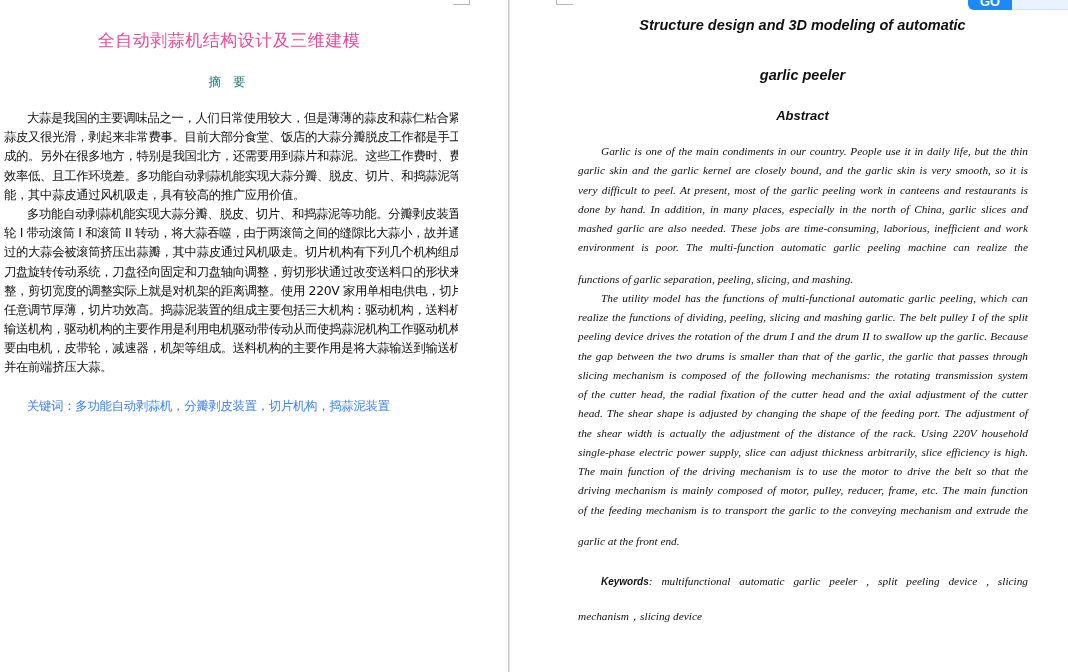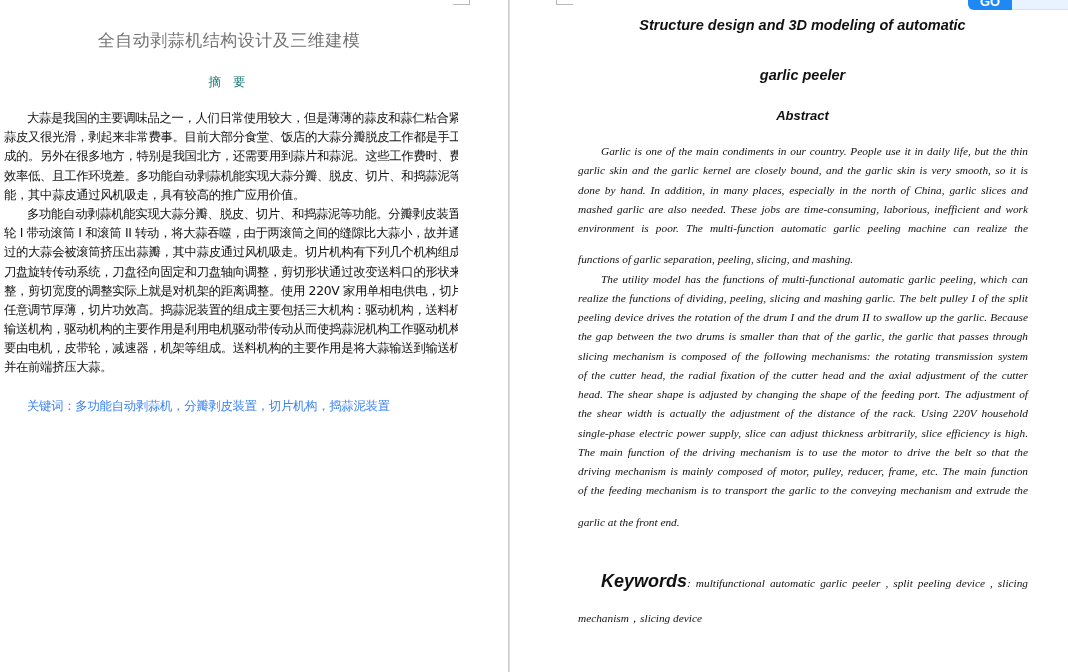--- a/index.html
+++ b/index.html
@@ -15,21 +15,21 @@
       position:absolute; top:0; left:508px; width:13px; height:672px;
       background:#dcdfe4; border-left:1px solid #c9ccd1; border-right:1px solid #e3e5e9; box-sizing:border-box;
     }
     .corner { position:absolute; width:16px; height:4px; border-bottom:1px solid #b8b8b8; }
     .corner.left-mark { left:453px; top:0; border-left:1px solid #b8b8b8; border-bottom:1px solid #b8b8b8; border-left:none; border-right:1px solid #b8b8b8; width:16px; }
     .corner.right-mark { left:46px; top:0; border-left:1px solid #b8b8b8; }
 
     
     .cn-title {
       position:absolute; top:29px; left:0; width:458px; text-align:center;
-      font-size:17px; color:#737373; letter-spacing:0.5px;
+      font-size:17px; color:#ec4899; letter-spacing:0.5px;
     }
     .cn-sub {
       position:absolute; top:74px; left:0; width:458px; text-align:center;
       font-size:12.5px; color:#0f766e; letter-spacing:4px;
     }
     .cn-body { position:absolute; left:4px; top:108px; width:454px; font-size:12.4px; color:#111; }
     .cn-line { height:19.2px; line-height:19.2px; white-space:nowrap; overflow:hidden; letter-spacing:-0.35px; }
     .cn-line.indent { padding-left:23px; }
     .cn-keywords { position:absolute; left:27px; top:396px; font-size:12.4px; color:#3b82f6; line-height:19px; white-space:nowrap; letter-spacing:-0.3px; }
 
@@ -49,21 +49,21 @@
       font-family:"Liberation Serif", serif; font-size:11.3px; color:#111;
     }
     .en-line { height:19.25px; line-height:19.25px; white-space:nowrap; text-align:justify; text-align-last:justify; }
     .en-line.last { text-align-last:left;margin-top:12px; }
     .en-line.indent { padding-left:23px; }
     .en-keywords {
       position:absolute; left:68px; top:572px; width:450px;
       font-family:"Liberation Serif", serif; font-size:11.3px; color:#111;
     }
     .kw-line1 { line-height:19px; white-space:nowrap; text-align:justify; text-align-last:justify; padding-left:23px; }
-    .kw-label { font-family:"Liberation Sans", sans-serif; font-weight:bold; font-size:18px; }
+    .kw-label { font-family:"Liberation Sans", sans-serif; font-weight:bold; font-size:10px; }
     .kw-line2 { margin-top:16px; line-height:19px; white-space:nowrap; }
 
     
     .widget { position:absolute; top:-8px; left:968px; height:18px; display:flex; }
     .widget-badge {
       width:44px; height:18px; background:#1e88f5; border-radius:0 0 0 6px;
       color:#fff; font-family:"Liberation Sans", sans-serif; font-weight:bold; font-size:13px;
       display:flex; align-items:flex-end; justify-content:center; padding-bottom:1px; box-sizing:border-box;
     }
     .widget-label {
@@ -101,20 +101,21 @@
 <div class="gutter"></div>
 
 <div class="page" id="page-right">
   <div class="corner right-mark"></div>
   <div class="en-title" id="en-title-1">Structure design and 3D modeling of automatic</div>
   <div class="en-title" id="en-title-2">garlic peeler</div>
   <div class="en-abstract-h">Abstract</div>
   <div class="en-body" id="en-body">
       <div class="en-line indent">Garlic is one of the main condiments in our country. People use it in daily life, but the thin</div>
       <div class="en-line">garlic skin and the garlic kernel are closely bound, and the garlic skin is very smooth, so it is</div>
+      <div class="en-line">very difficult to peel. At present, most of the garlic peeling work in canteens and restaurants is</div>
       <div class="en-line">done by hand. In addition, in many places, especially in the north of China, garlic slices and</div>
       <div class="en-line">mashed garlic are also needed. These jobs are time-consuming, laborious, inefficient and work</div>
       <div class="en-line">environment is poor. The multi-function automatic garlic peeling machine can realize the</div>
       <div class="en-line last">functions of garlic separation, peeling, slicing, and mashing.</div>
       <div class="en-line indent">The utility model has the functions of multi-functional automatic garlic peeling, which can</div>
       <div class="en-line">realize the functions of dividing, peeling, slicing and mashing garlic. The belt pulley I of the split</div>
       <div class="en-line">peeling device drives the rotation of the drum I and the drum II to swallow up the garlic. Because</div>
       <div class="en-line">the gap between the two drums is smaller than that of the garlic, the garlic that passes through</div>
       <div class="en-line">slicing mechanism is composed of the following mechanisms: the rotating transmission system</div>
       <div class="en-line">of the cutter head, the radial fixation of the cutter head and the axial adjustment of the cutter</div>

